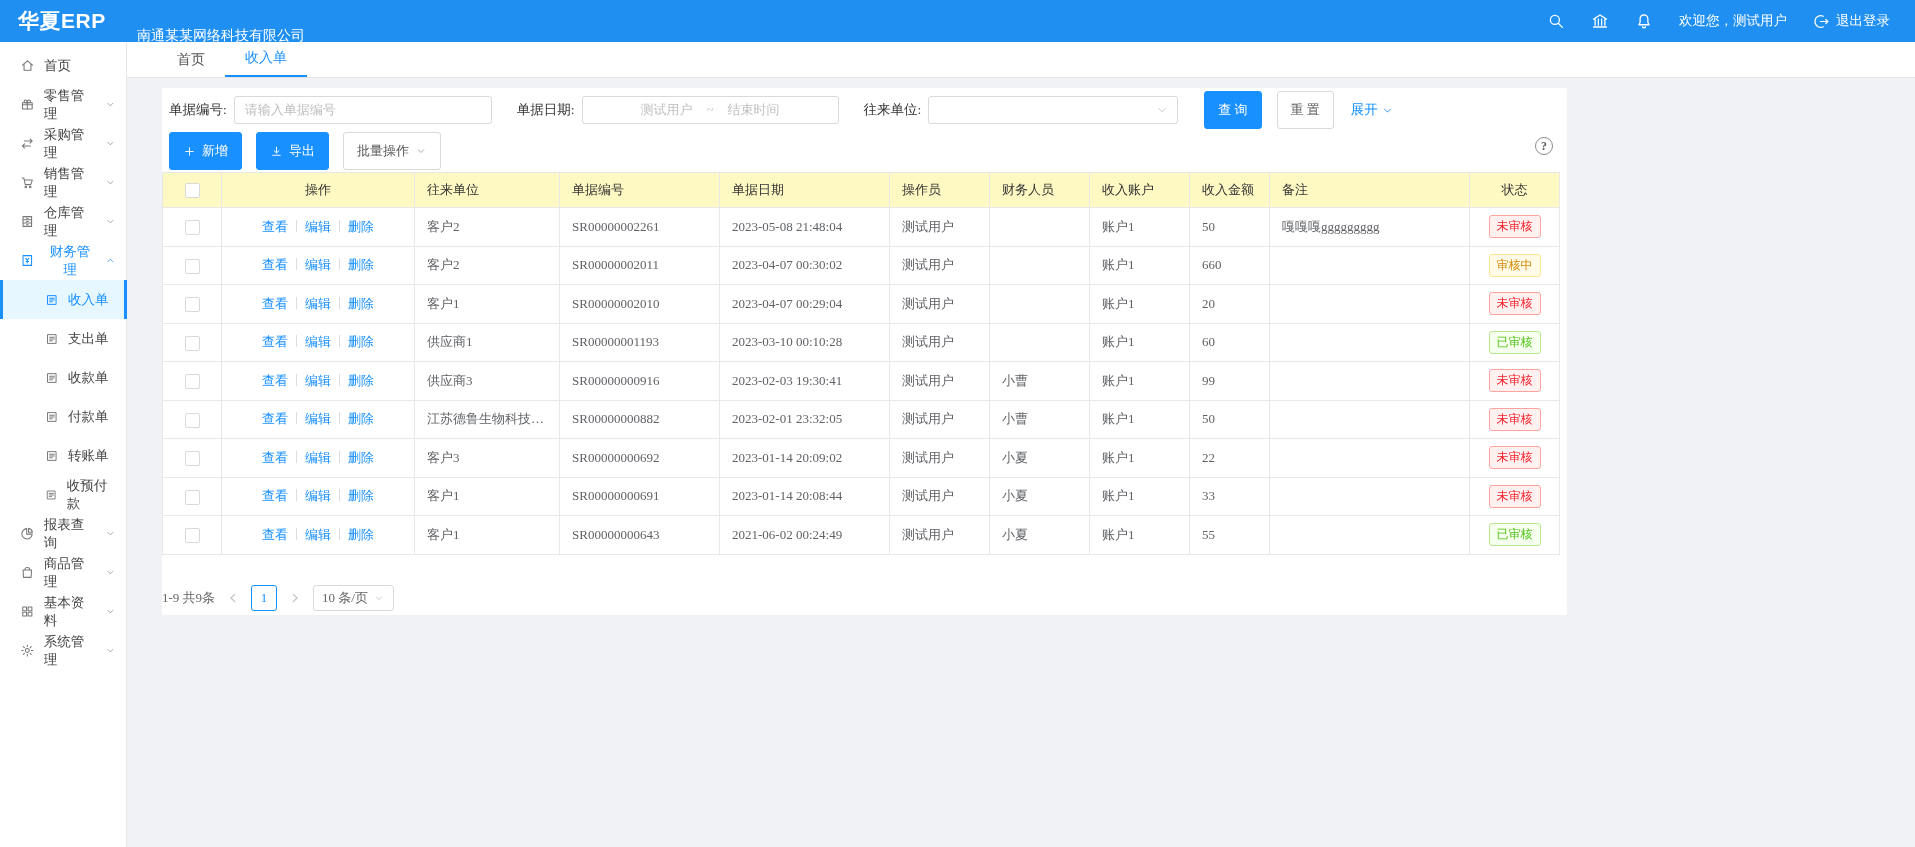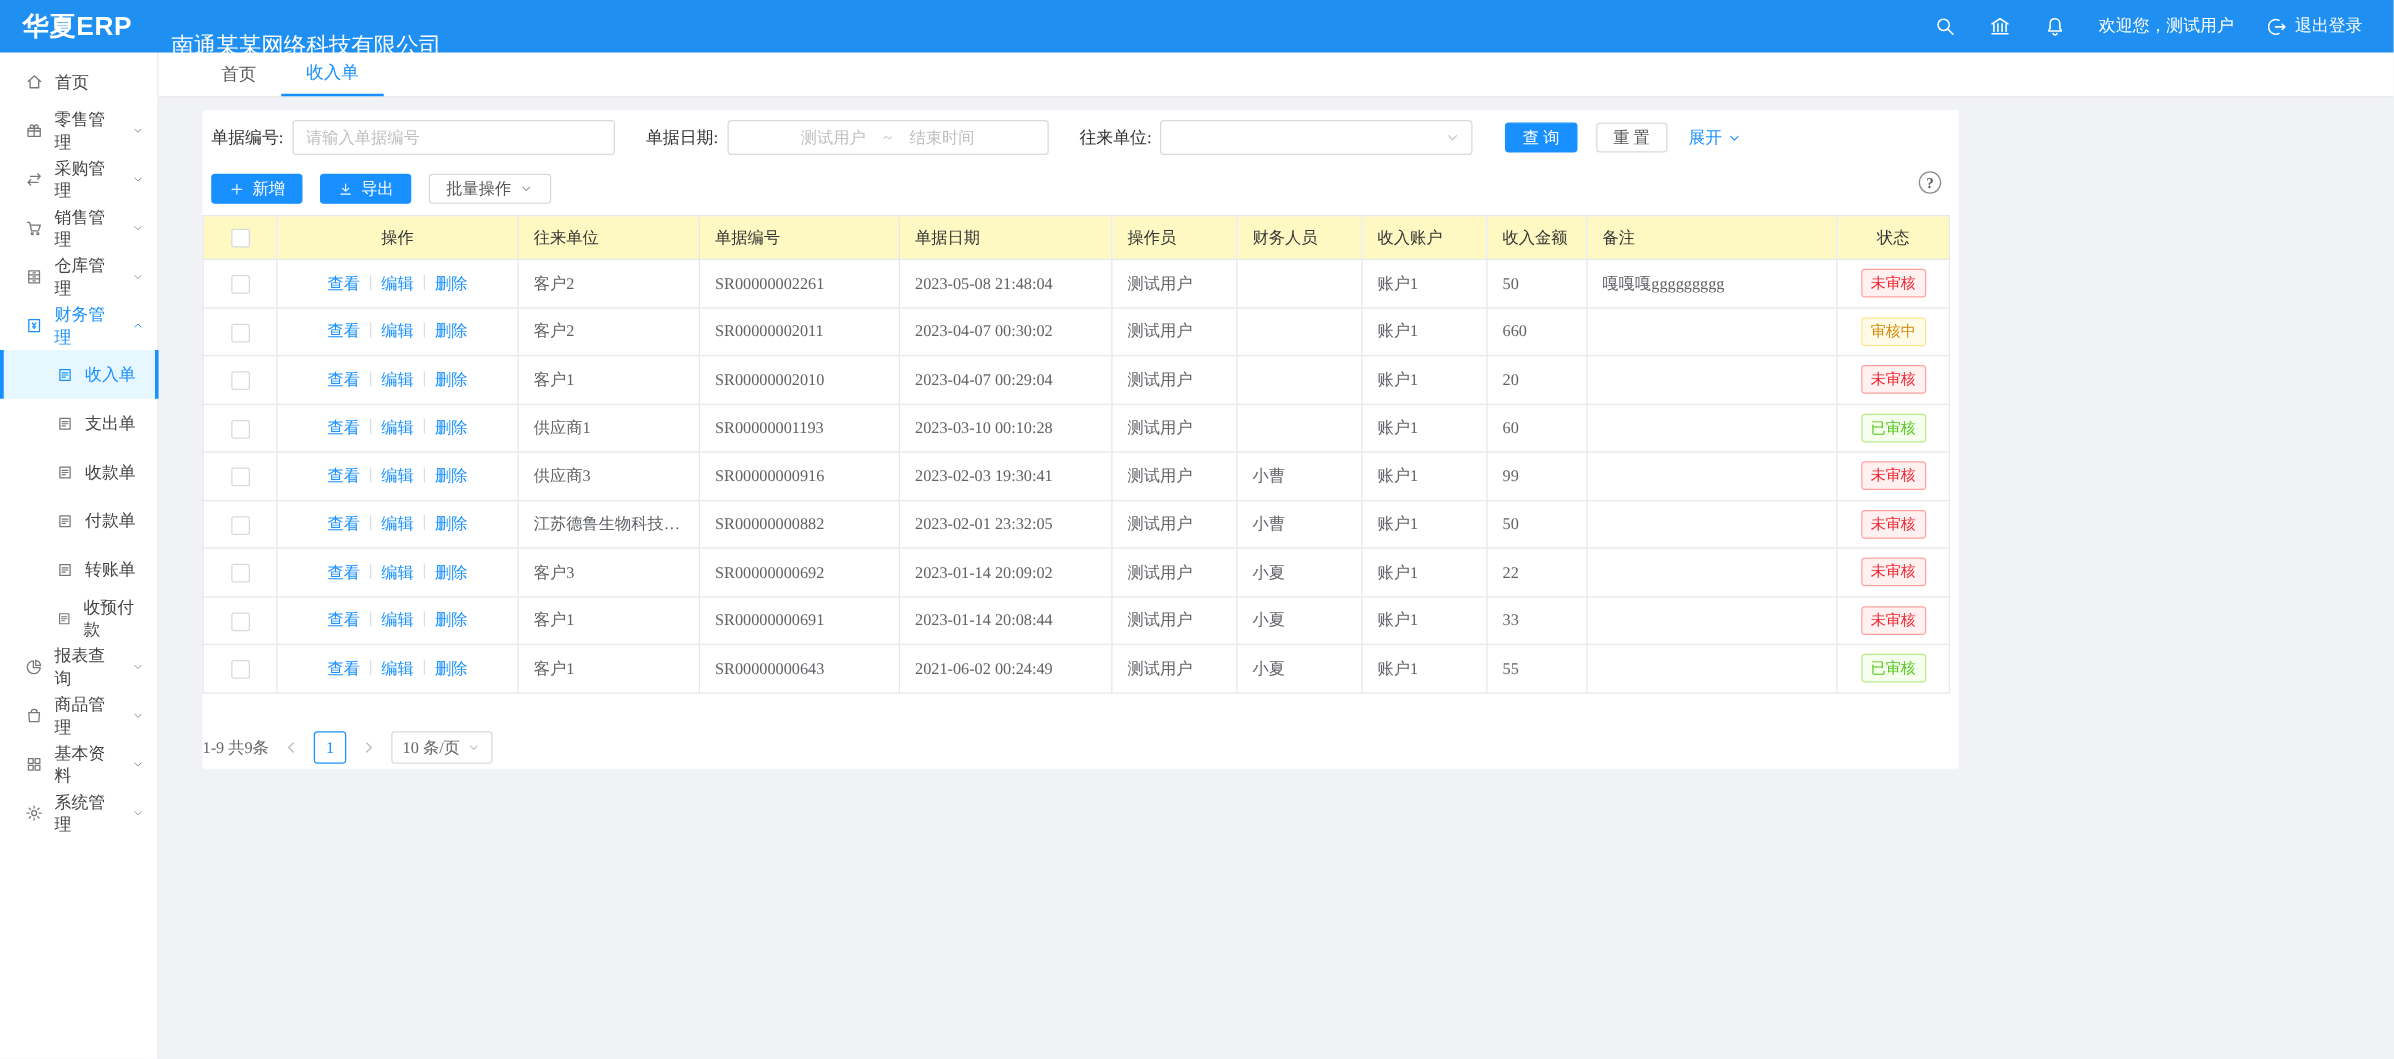--- a/index.html
+++ b/index.html
@@ -15,32 +15,32 @@
   *{box-sizing:border-box;margin:0;padding:0;}
   html,body{width:1915px;height:847px;overflow:hidden;}
   body{font-family:"Liberation Sans","DejaVu Sans",sans-serif;font-size:13px;color:var(--text);background:var(--bg);position:relative;}
   .icon{display:inline-flex;align-items:center;justify-content:center;}
   .icon svg{display:block;}
   svg.st{fill:none;stroke:currentColor;stroke-width:1.7;stroke-linecap:round;stroke-linejoin:round;}
 
   
   .topbar{position:absolute;left:0;top:0;width:1915px;height:42px;background:var(--topbar);display:flex;align-items:center;color:#fff;z-index:5;}
   .logo{width:127px;font-size:21px;font-weight:bold;padding-left:18px;letter-spacing:.5px;}
-  .company{font-size:18px;margin-left:10px;margin-top:29px;}
+  .company{font-size:14px;margin-left:10px;margin-top:29px;}
   .topbar-right{margin-left:auto;display:flex;align-items:center;gap:26px;padding-right:25px;}
   .tb-icon{width:18px;height:18px;cursor:pointer;color:#fff;}
   .welcome{font-size:13.5px;}
   .logout{display:flex;align-items:center;gap:6px;font-size:13.5px;cursor:pointer;}
 
   
   .sidebar{position:absolute;left:0;top:42px;width:127px;height:805px;background:#fff;border-right:1px solid #e6e6e6;padding-top:4px;}
   .m-item,.sub-item{height:39px;display:flex;align-items:center;gap:9px;padding:0 10px 0 20px;font-size:13.5px;color:#444;cursor:pointer;position:relative;}
   .m-item .icon,.sub-item .icon{color:#777;}
   .m-item .chev{margin-left:auto;color:#888;}
-  .m-item.active{color:var(--primary);}
+  .m-item.active{color:var(--primary);text-align:center;}
   .m-item.active .icon,.m-item.active .chev{color:var(--primary);}
   .sub-item{padding-left:45px;}
   .sub-item.selected{background:#e6f7ff;color:var(--primary);}
   .sub-item.selected .icon{color:var(--primary);}
   .sub-item.selected::before{content:"";position:absolute;left:0;top:0;bottom:0;width:3px;background:var(--primary);}
   .sub-item.selected::after{content:"";position:absolute;right:-1px;top:0;bottom:0;width:3px;background:var(--primary);}
 
   
   .main{position:absolute;left:127px;top:42px;width:1788px;height:805px;background:var(--bg);}
   .tabbar{height:36px;background:#fff;border-bottom:1px solid #e4e4e4;display:flex;align-items:flex-end;padding-left:30px;}
@@ -50,21 +50,21 @@
   .panel{position:absolute;left:35px;top:46px;width:1405px;height:527px;background:#fff;border-radius:2px;font-family:Liberation Serif, serif;}
 
   
   .filter-row{display:flex;align-items:center;padding:8px 0 0 7px;height:36px;}
   .flabel{font-size:13.5px;color:#333;margin-right:7px;white-space:nowrap;}
   .finput{width:258px;height:28px;border:1px solid var(--input-border);border-radius:3px;padding:0 10px;font-size:13px;color:#333;outline:none;font-family:inherit;}
   .finput::placeholder{color:var(--muted);}
   .gap1{width:25px;}
   .daterange{width:257px;height:28px;border:1px solid var(--input-border);border-radius:3px;display:flex;align-items:center;justify-content:center;gap:14px;color:var(--muted);font-size:13px;cursor:text;}
   .fselect{width:250px;height:28px;border:1px solid var(--input-border);border-radius:3px;display:flex;align-items:center;justify-content:flex-end;padding-right:8px;color:#c0c4cc;cursor:pointer;}
-  .btn{height:24px;border:1px solid var(--input-border);background:#fff;color:#555;border-radius:3px;font-size:13px;padding:0 13px;display:inline-flex;align-items:center;gap:6px;cursor:pointer;font-family:inherit;white-space:nowrap;}
+  .btn{height:38px;border:1px solid var(--input-border);background:#fff;color:#555;border-radius:3px;font-size:13px;padding:0 13px;display:inline-flex;align-items:center;gap:6px;cursor:pointer;font-family:inherit;white-space:nowrap;}
   .btn.primary{background:var(--primary);border-color:var(--primary);color:#fff;}
   .btn .icon{color:inherit;}
   .expand{display:inline-flex;align-items:center;gap:3px;color:var(--primary);font-size:13.5px;cursor:pointer;text-decoration:none;}
   .ml26{margin-left:26px;} .ml15{margin-left:15px;} .ml17{margin-left:17px;}
 
   
   .toolbar{display:flex;align-items:center;gap:14px;padding:13px 0 0 7px;height:41px;position:relative;}
   .help{position:absolute;right:14px;top:13px;width:18px;height:18px;border:1.4px solid #8c8c8c;border-radius:50%;color:#595959;font-size:12px;display:flex;align-items:center;justify-content:center;cursor:pointer;font-weight:bold;}
 
   

